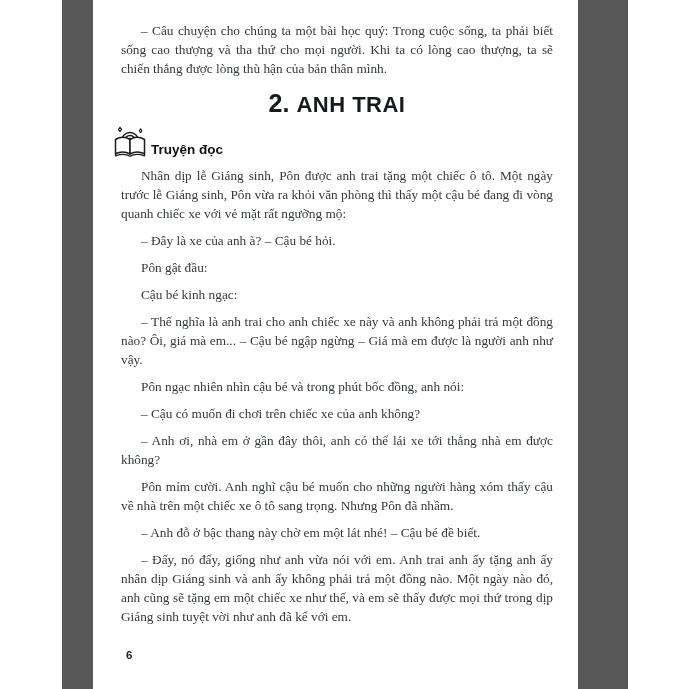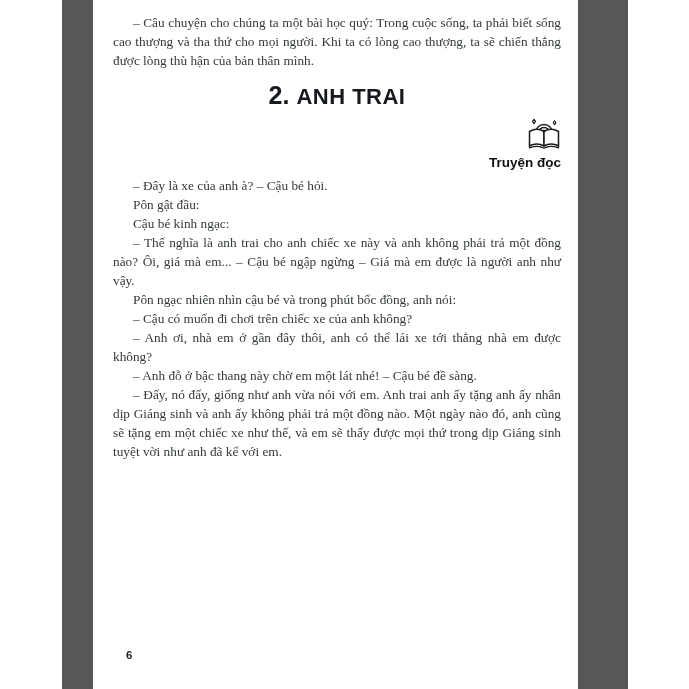--- a/index.html
+++ b/index.html
@@ -18,38 +18,38 @@
   }
   .band{position:absolute;top:0;height:689px;background:var(--photo-background);}
   .band-left{left:62px;width:31px;}
   .band-right{left:578px;width:50px;}
   .page{
     position:absolute;left:93px;top:0;width:485px;height:689px;
     background:var(--page-background);
     padding:13px 17px 0 20px;
   }
   .para{
-    margin:0;text-indent:20px;text-align:justify;
+    margin:8px;text-indent:20px;text-align:justify;
     font-size:13.3px;line-height:19px;color:var(--text);
     font-family:"Liberation Serif","DejaVu Serif",serif;
   }
   .heading{
     display:flex;justify-content:center;align-items:baseline;gap:7px;
     margin:12px 0 8px;
   }
   .h-num{
     font-family:"Liberation Sans","DejaVu Sans",sans-serif;
     font-weight:700;font-size:25px;line-height:26px;color:var(--heading);
   }
   .h-title{
     font-family:"Liberation Sans","DejaVu Sans",sans-serif;
     font-weight:700;font-size:22px;line-height:26px;letter-spacing:.5px;
     color:var(--heading);
   }
-  .label-row{display:flex;align-items:flex-end;gap:4px;margin:0 0 5px;flex-direction:column;}
+  .label-row{display:flex;align-items:flex-end;gap:4px;margin:0 0 5px;}
   .icon{display:inline-flex;flex:0 0 auto;}
   .label{
     font-family:"Liberation Sans","DejaVu Sans",sans-serif;
     font-weight:700;font-size:13.5px;line-height:17px;color:var(--label);
   }
   .story{display:block;}
   .page-number{
     position:absolute;left:33px;top:649px;
     font-family:"Liberation Sans","DejaVu Sans",sans-serif;
     font-weight:700;font-size:11.5px;color:#1d2422;
@@ -83,26 +83,28 @@
             <path d="M2.5 13.5 C7.5 10.5 13 11 17 13.5 L17 28 C13 25.7 7.5 25.3 2.5 27.7 Z" fill="#ffffff" stroke-width="1.5"></path>
             <path d="M31.5 13.5 C26.5 10.5 21 11 17 13.5 L17 28 C21 25.7 26.5 25.3 31.5 27.7 Z" fill="#ffffff" stroke-width="1.5"></path>
             <path d="M2.5 27.7 L2.5 29.8 C8 27.9 14 28.4 17 30.3 C20 28.4 26 27.9 31.5 29.8 L31.5 27.7" stroke-width="1.3"></path>
           </g>
         </svg>
       </span>
       <span class="label">Truyện đọc</span>
     </div>
 
     <div class="story">
+        <p class="para">Nhân dịp lễ Giáng sinh, Pôn được anh trai tặng một chiếc ô tô. Một ngày trước lễ Giáng sinh, Pôn vừa ra khỏi văn phòng thì thấy một cậu bé đang đi vòng quanh chiếc xe với vẻ mặt rất ngưỡng mộ:</p>
         <p class="para">– Đây là xe của anh à? – Cậu bé hỏi.</p>
         <p class="para">Pôn gật đầu:</p>
         <p class="para">Cậu bé kinh ngạc:</p>
         <p class="para">– Thế nghĩa là anh trai cho anh chiếc xe này và anh không phải trả một đồng nào? Ôi, giá mà em... – Cậu bé ngập ngừng – Giá mà em được là người anh như vậy.</p>
         <p class="para">Pôn ngạc nhiên nhìn cậu bé và trong phút bốc đồng, anh nói:</p>
         <p class="para">– Cậu có muốn đi chơi trên chiếc xe của anh không?</p>
         <p class="para">– Anh ơi, nhà em ở gần đây thôi, anh có thể lái xe tới thẳng nhà em được không?</p>
-        <p class="para">– Anh đỗ ở bậc thang này chờ em một lát nhé! – Cậu bé đề sàng.</p>
+        <p class="para">Pôn mỉm cười. Anh nghĩ cậu bé muốn cho những người hàng xóm thấy cậu về nhà trên một chiếc xe ô tô sang trọng. Nhưng Pôn đã nhầm.</p>
+        <p class="para">– Anh đỗ ở bậc thang này chờ em một lát nhé! – Cậu bé đề biết.</p>
         <p class="para">– Đấy, nó đấy, giống như anh vừa nói với em. Anh trai anh ấy tặng anh ấy nhân dịp Giáng sinh và anh ấy không phải trả một đồng nào. Một ngày nào đó, anh cũng sẽ tặng em một chiếc xe như thế, và em sẽ thấy được mọi thứ trong dịp Giáng sinh tuyệt vời như anh đã kể với em.</p>
       </div>
 
     <div class="page-number">6</div>
   </div>
 </div>
 
 </body></html>

